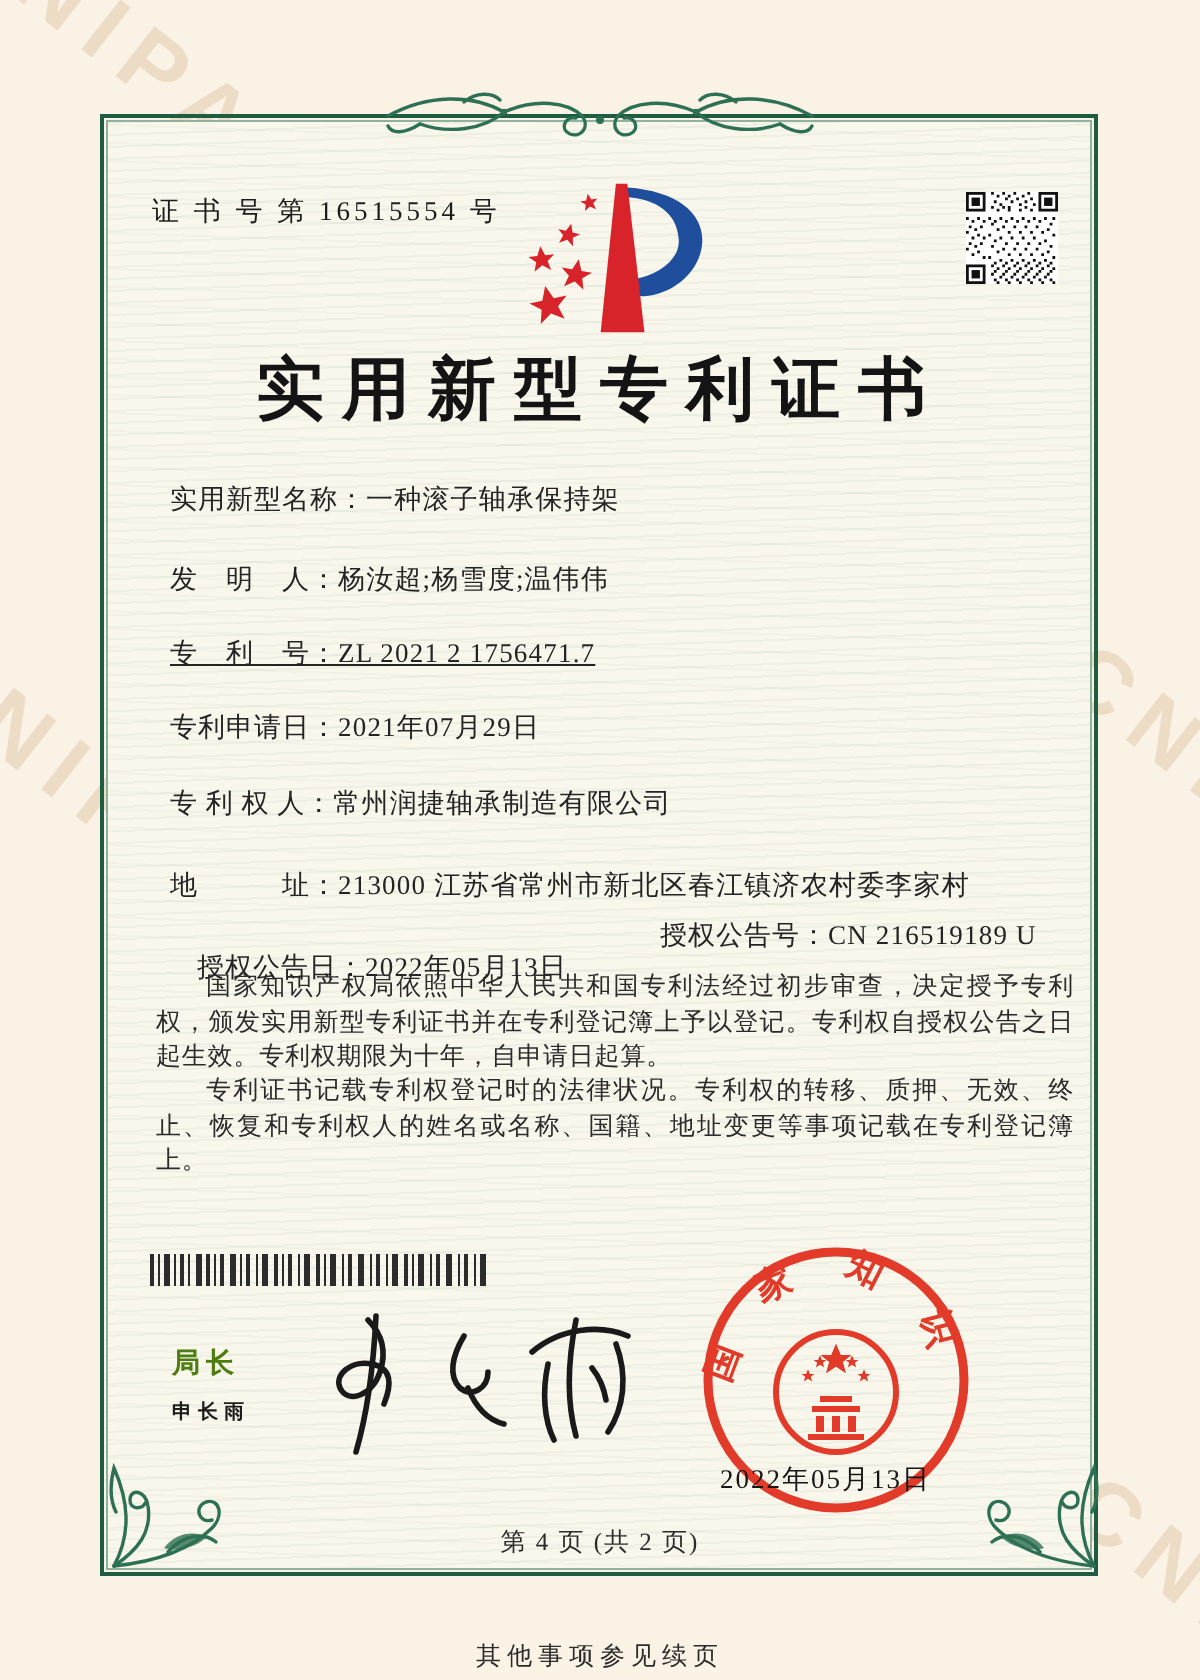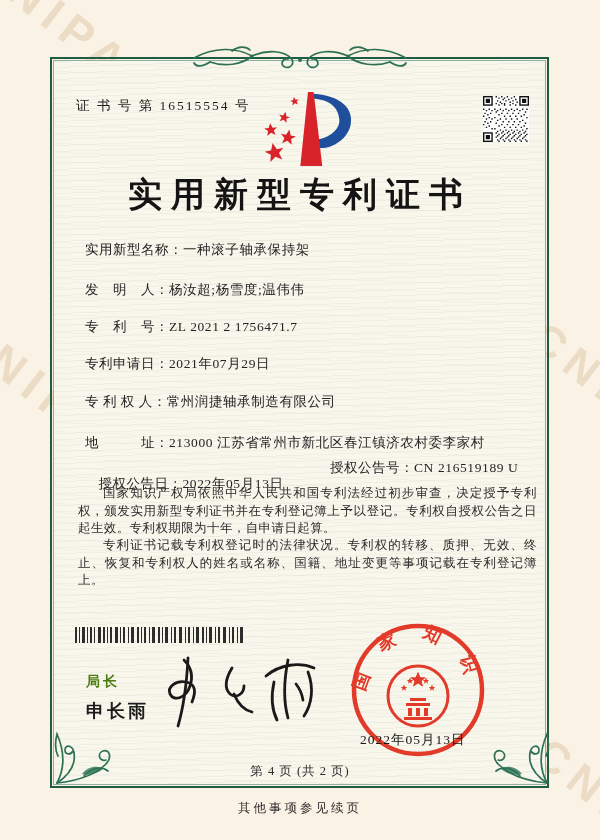--- a/index.html
+++ b/index.html
@@ -46,41 +46,41 @@
   .qr{position:absolute;left:483px;top:96px;width:46px;height:46px;}
   .title{
     position:absolute;left:0;top:172px;width:600px;text-align:center;
     font-size:34px;font-weight:bold;letter-spacing:9px;color:#141414;margin:0;
   }
   
   .frow{position:absolute;left:85px;width:452px;font-size:13.5px;color:#242424;white-space:pre;}
   .frow .lab{letter-spacing:0.5px;}
   .frow .val{letter-spacing:0.6px;}
   .pair2{position:absolute;left:245px;top:0;white-space:pre;}
-  .r0{top:241px;} .r1{top:281px;} .r2{top:318px;} .r3{top:355px;}
+  .r0{top:241px;} .r1{top:281px;} .r2{top:318px;text-decoration:underline;} .r3{top:355px;}
   .r4{top:393px;} .r5{top:434px;} .r6{top:459px;}
   
   .legal{
     position:absolute;left:78px;width:459px;font-size:12.5px;line-height:17.5px;
     color:#2b2b2b;text-align:justify;text-indent:2em;letter-spacing:0.4px;margin:0;
   }
   .p1{top:485px;} .p2{top:537px;}
   
   .barcode{position:absolute;left:75px;top:627px;}
   .officer-title{position:absolute;left:86px;top:673px;font-size:14px;letter-spacing:3px;color:#4d7c0f;font-weight:bold;font-family:"Liberation Sans","DejaVu Sans",sans-serif;}
-  .officer-name{position:absolute;left:86px;top:699px;font-size:18px;letter-spacing:3px;color:#1c1c1c;font-weight:bold;font-family:"Liberation Sans","DejaVu Sans",sans-serif;}
+  .officer-name{position:absolute;left:86px;top:699px;font-size:10px;letter-spacing:3px;color:#1c1c1c;font-weight:bold;font-family:"Liberation Sans","DejaVu Sans",sans-serif;}
   .signature{position:absolute;left:150px;top:652px;}
   .seal{position:absolute;left:348px;top:620px;opacity:0.95;}
   .seal-date{
     position:absolute;left:360px;top:731px;width:150px;font-size:13.5px;
     letter-spacing:1px;color:#161616;z-index:5;white-space:nowrap;
   }
   
   .page-num{position:absolute;left:0;top:763px;width:600px;text-align:center;font-size:12.5px;letter-spacing:1px;color:#2b2b2b;}
-  .cont-note{position:absolute;left:0;top:800px;width:600px;text-align:center;font-size:12.5px;letter-spacing:3px;color:#2b2b2b;}
+  .cont-note{position:absolute;left:0;top:820px;width:600px;text-align:center;font-size:12.5px;letter-spacing:3px;color:#2b2b2b;}
 </style>
 </head>
 <body>
 
 <div class="page">
 
   <span class="wm wm1">CNIPA</span>
   <span class="wm wm2">CNIPA</span>
   <span class="wm wm3">CNIPA</span>
   <span class="wm wm4">CNIPA</span>

